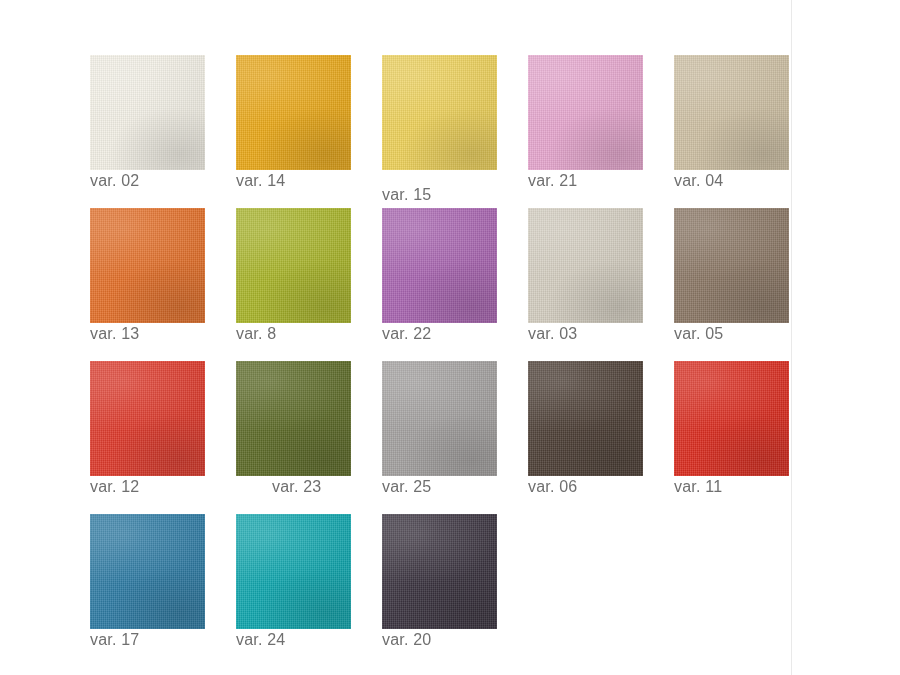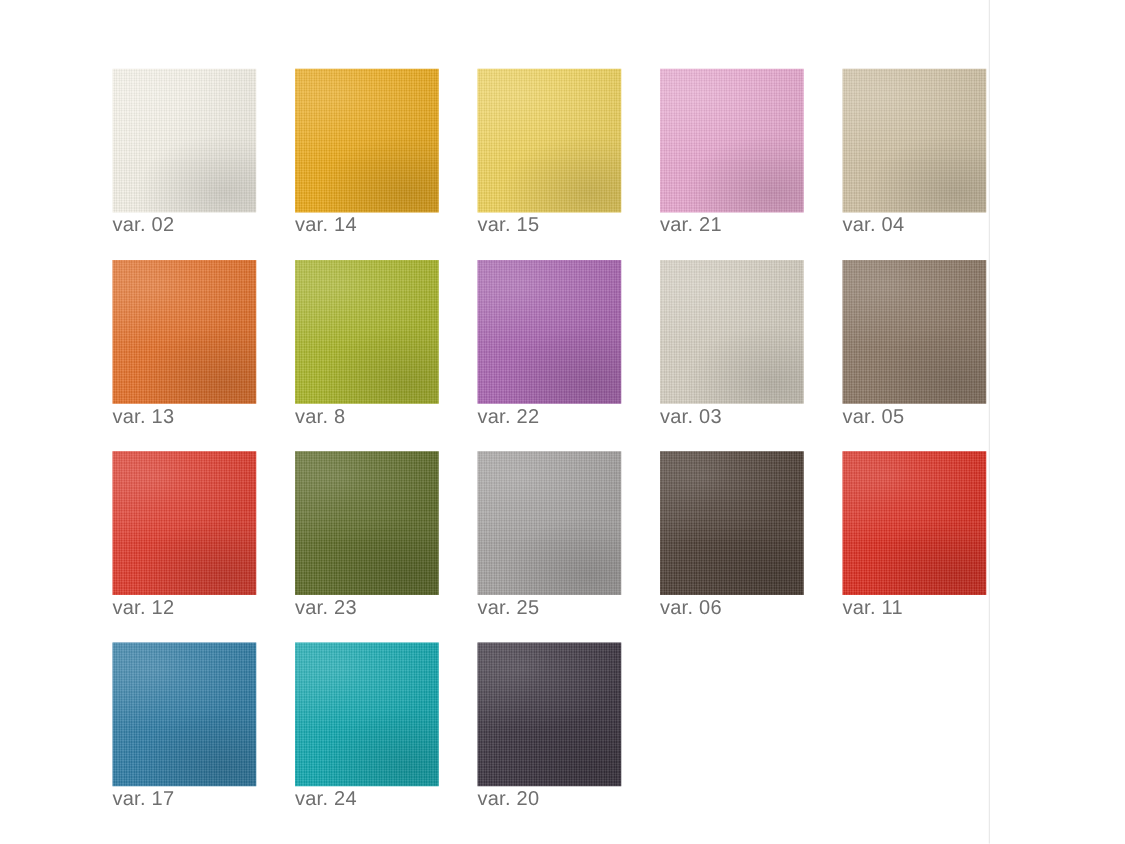--- a/index.html
+++ b/index.html
@@ -111,21 +111,21 @@
     <div class="swatch-cell">
       <div class="swatch-chip" style="background-color: rgb(242, 239, 229);"></div>
       <div class="swatch-label" style="color: rgb(111, 111, 111);">var. 02</div>
     </div>
     <div class="swatch-cell">
       <div class="swatch-chip" style="background-color: rgb(232, 168, 26);"></div>
       <div class="swatch-label" style="color: rgb(111, 111, 111);">var. 14</div>
     </div>
     <div class="swatch-cell">
       <div class="swatch-chip" style="background-color: rgb(236, 208, 90);"></div>
-      <div class="swatch-label" style="color: rgb(111, 111, 111);">var. 15</div>
+      <div class="swatch-label" style="color: rgb(111, 111, 111); margin-top: 14px;">var. 15</div>
     </div>
     <div class="swatch-cell">
       <div class="swatch-chip" style="background-color: rgb(229, 166, 205);"></div>
       <div class="swatch-label" style="color: rgb(111, 111, 111);">var. 21</div>
     </div>
     <div class="swatch-cell">
       <div class="swatch-chip" style="background-color: rgb(205, 191, 163);"></div>
       <div class="swatch-label" style="color: rgb(111, 111, 111);">var. 04</div>
     </div>
     <div class="swatch-cell">
@@ -147,21 +147,21 @@
     <div class="swatch-cell">
       <div class="swatch-chip" style="background-color: rgb(139, 119, 101);"></div>
       <div class="swatch-label" style="color: rgb(111, 111, 111);">var. 05</div>
     </div>
     <div class="swatch-cell">
       <div class="swatch-chip" style="background-color: rgb(221, 58, 44);"></div>
       <div class="swatch-label" style="color: rgb(111, 111, 111);">var. 12</div>
     </div>
     <div class="swatch-cell">
       <div class="swatch-chip" style="background-color: rgb(93, 107, 40);"></div>
-      <div class="swatch-label" style="color: rgb(111, 111, 111);">var. 23</div>
+      <div class="swatch-label" style="color: rgb(111, 111, 111); margin-left: 36px;">var. 23</div>
     </div>
     <div class="swatch-cell">
       <div class="swatch-chip" style="background-color: rgb(163, 160, 159);"></div>
       <div class="swatch-label" style="color: rgb(111, 111, 111);">var. 25</div>
     </div>
     <div class="swatch-cell">
       <div class="swatch-chip" style="background-color: rgb(77, 63, 54);"></div>
       <div class="swatch-label" style="color: rgb(111, 111, 111);">var. 06</div>
     </div>
     <div class="swatch-cell">

